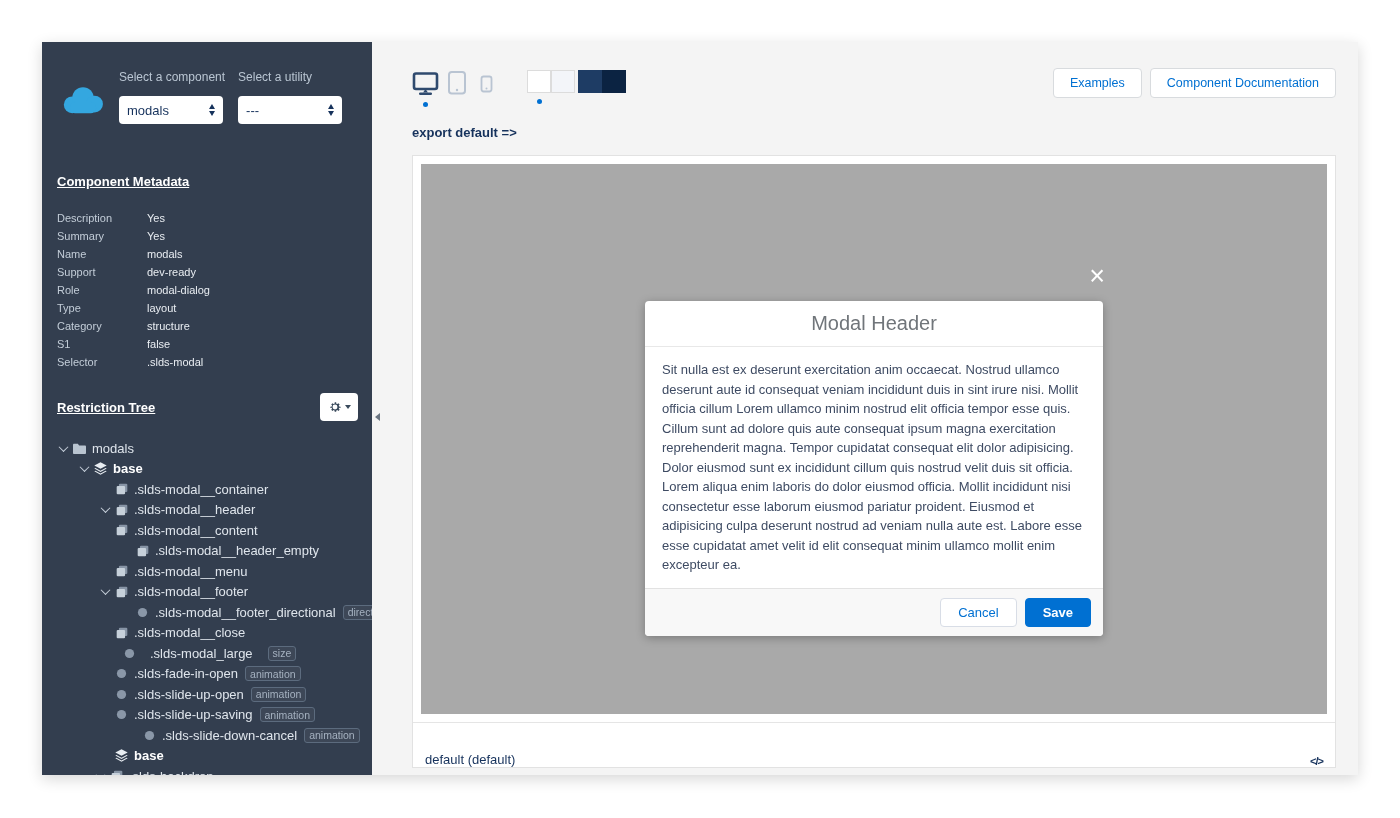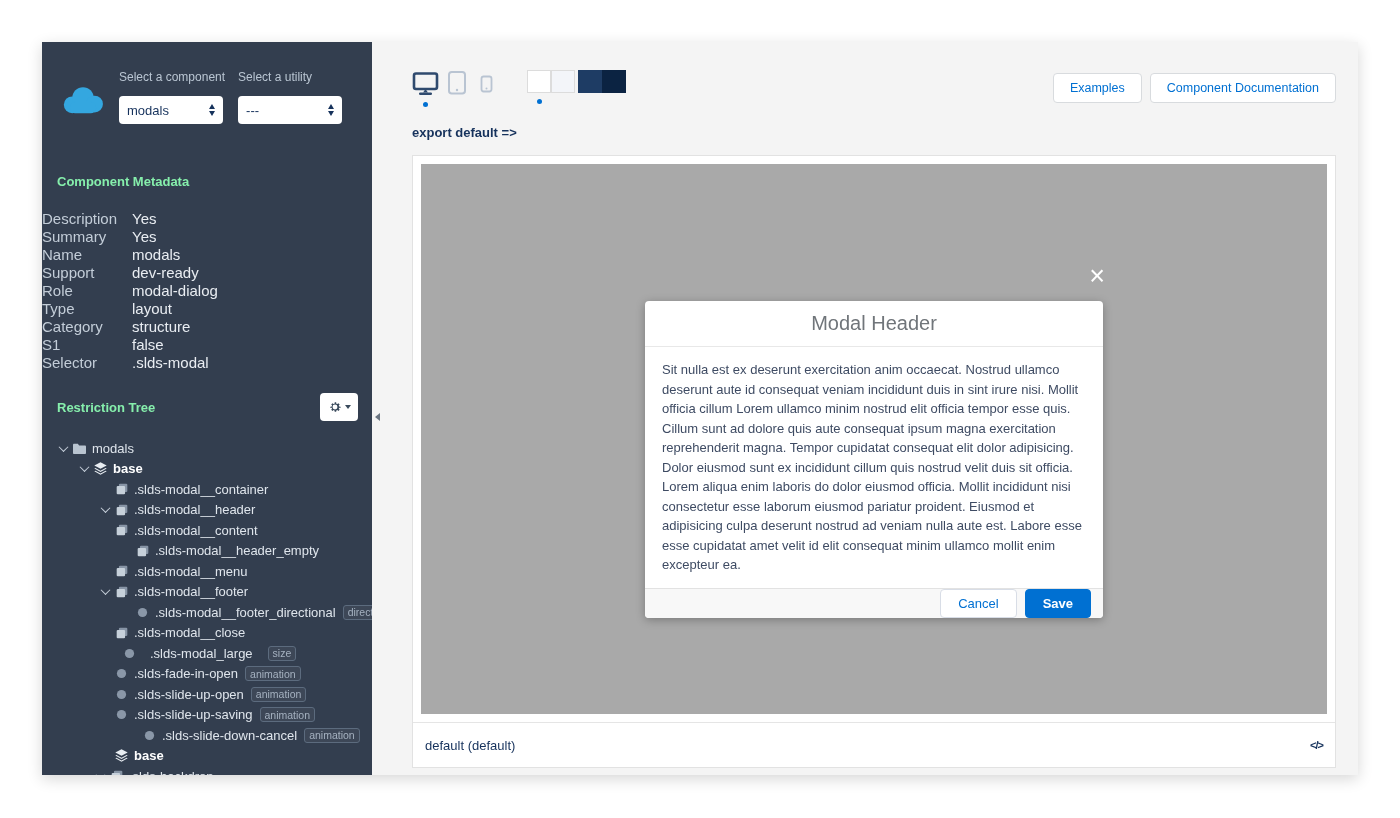--- a/index.html
+++ b/index.html
@@ -12,43 +12,43 @@
   .sb-top { display:flex; padding:28px 12px 0 18px; }
   .logo { width:46px; height:34px; margin-top:14px; flex:none; }
   .sel-group { margin-left:13px; }
   .sel-label { font-size:12px; color:#bac6d3; margin-bottom:12px; }
   .sel-box { width:104px; height:28px; background:#fff; border-radius:4px; display:flex; align-items:center;
              padding:0 8px; font-size:13px; color:#16325c; cursor:pointer; }
   .sel-box .val { flex:1; }
   .steppers { display:flex; flex-direction:column; gap:2px; align-items:center; }
   .tri-up { width:0; height:0; border-left:3.5px solid transparent; border-right:3.5px solid transparent; border-bottom:5px solid #16325c; }
   .tri-dn { width:0; height:0; border-left:3.5px solid transparent; border-right:3.5px solid transparent; border-top:5px solid #16325c; }
-  .sb-title { color:#86efac; font-size:13px; font-weight:bold; padding-left:15px; }
+  .sb-title { color:#ffffff; font-size:13px; font-weight:bold; padding-left:15px;text-decoration:underline; }
   .meta-title { margin-top:50px; }
   .meta-table { margin-top:20px; }
-  .meta-row { display:flex; padding-left:0; height:18px; align-items:center; font-size:15px; }
+  .meta-row { display:flex; padding-left:15px; height:18px; align-items:center; font-size:11px; }
   .meta-row .k { width:90px; color:#c3cdd8; }
   .meta-row .v { color:#e9edf2; }
   .tree-head { margin-top:22px; display:flex; justify-content:space-between; align-items:center; padding-right:14px; }
   .gear-btn { width:38px; height:28px; background:#fff; border:none; border-radius:4px; display:flex; align-items:center;
               justify-content:center; gap:3px; cursor:pointer; }
   .gear-btn .dn { width:0; height:0; border-left:3.5px solid transparent; border-right:3.5px solid transparent; border-top:4.5px solid #3a4a5c; }
   .tree { margin-top:17px; }
   .tree-row { display:flex; align-items:center; height:20.5px; white-space:nowrap; font-size:13px; color:#dfe5ec; cursor:pointer; }
   .tree-row .chev-slot { width:17px; min-width:17px; display:flex; align-items:center; justify-content:center; }
   .chev { width:7px; height:7px; border-left:1.6px solid #c6cfda; border-bottom:1.6px solid #c6cfda; transform:rotate(-45deg) translate(1px,-1px); }
   .tree-row .ticon { width:15px; min-width:15px; height:15px; margin-right:5px; display:flex; align-items:center; justify-content:center; }
   .tree-row.bold .tlabel { font-weight:bold; color:#fff; }
   .tbadge { margin-left:7px; font-size:10.5px; color:#a5b1c0; border:1px solid #5c6b7e; border-radius:3px; padding:0.5px 4px; background:rgba(255,255,255,.05); }
 
   
   .main { flex:1; background:#f4f4f4; padding:0 22px 0 40px; position:relative; }
   .collapse-handle { position:absolute; left:3px; top:371px; width:0; height:0;
                      border-top:4px solid transparent; border-bottom:4px solid transparent; border-right:5px solid #6b7683; cursor:pointer; }
-  .toolbar { display:flex; justify-content:space-between; align-items:center; padding-top:28px; }
+  .toolbar { display:flex; justify-content:space-between; align-items:flex-start; padding-top:28px; }
   .tools-left { display:flex; align-items:flex-start; }
   .device { display:flex; flex-direction:column; align-items:center; cursor:pointer; margin-right:6px; }
   .dot { width:5px; height:5px; border-radius:50%; background:#0070d2; margin-top:6px; }
   .dot.hidden { visibility:hidden; }
   .swatches { display:flex; margin-left:24px; flex-direction:column; }
   .swatch-row { display:flex; }
   .swatch { width:24px; height:23px; cursor:pointer; }
   .swatch.light { border:1px solid #dcdcdc; }
   .swatch-gap { width:3px; }
   .swatch-dots { display:flex; margin-top:6px; }
@@ -60,26 +60,26 @@
   .preview-card { margin-top:15px; background:#fff; border:1px solid #e2e2e2; height:613px; display:flex; flex-direction:column; }
   .backdrop-wrap { padding:8px; flex:1; }
   .backdrop { background:#a9a9a9; height:100%; position:relative; }
   .modal { position:absolute; top:137px; left:50%; transform:translateX(-50%); width:458px; background:#fff;
            border-radius:4px; box-shadow:0 2px 10px rgba(0,0,0,.28); }
   .modal-close { position:absolute; top:-38px; right:-2px; color:#fff; font-size:27px; line-height:1; font-weight:300; cursor:pointer; }
   .modal-header { border-bottom:1px solid #e8e8e8; padding:11px 16px; text-align:center; border-radius:4px 4px 0 0; }
   .modal-title { font-size:20px; color:#70757a; font-weight:400; }
   .modal-content { padding:13px 17px; font-size:13px; line-height:1.5; color:#3e4b63; }
   .modal-content p { margin:0; }
-  .modal-footer { background:#f8f8f8; border-top:1px solid #e2e2e2; padding:0 12px; display:flex; justify-content:flex-end;
+  .modal-footer { background:#f8f8f8; border-top:1px solid #e2e2e2; padding:9px 12px; display:flex; justify-content:flex-end;
                   gap:8px; border-radius:0 0 4px 4px; }
   .btn { font-family:inherit; font-size:13px; border-radius:4px; padding:6px 17px; cursor:pointer; }
   .btn-neutral { background:#fff; border:1px solid #d8dde6; color:#0070d2; }
   .btn-brand { background:#0070d2; border:1px solid #0070d2; color:#fff; font-weight:bold; }
-  .caption-bar { height:45px; border-top:1px solid #e5e5e5; display:flex; align-items:center; justify-content:space-between;
+  .caption-bar { height:45px; border-top:1px solid #e5e5e5; display:flex; align-items:flex-end; justify-content:space-between;
                  padding:0 12px; }
   .caption-text { font-size:13px; color:#16325c; }
   .code-icon { font-size:11px; font-weight:bold; color:#16325c; letter-spacing:-1px; cursor:pointer; }
 </style>
 </head>
 <body>
 
 <div class="app">
 
   <div class="sidebar">

